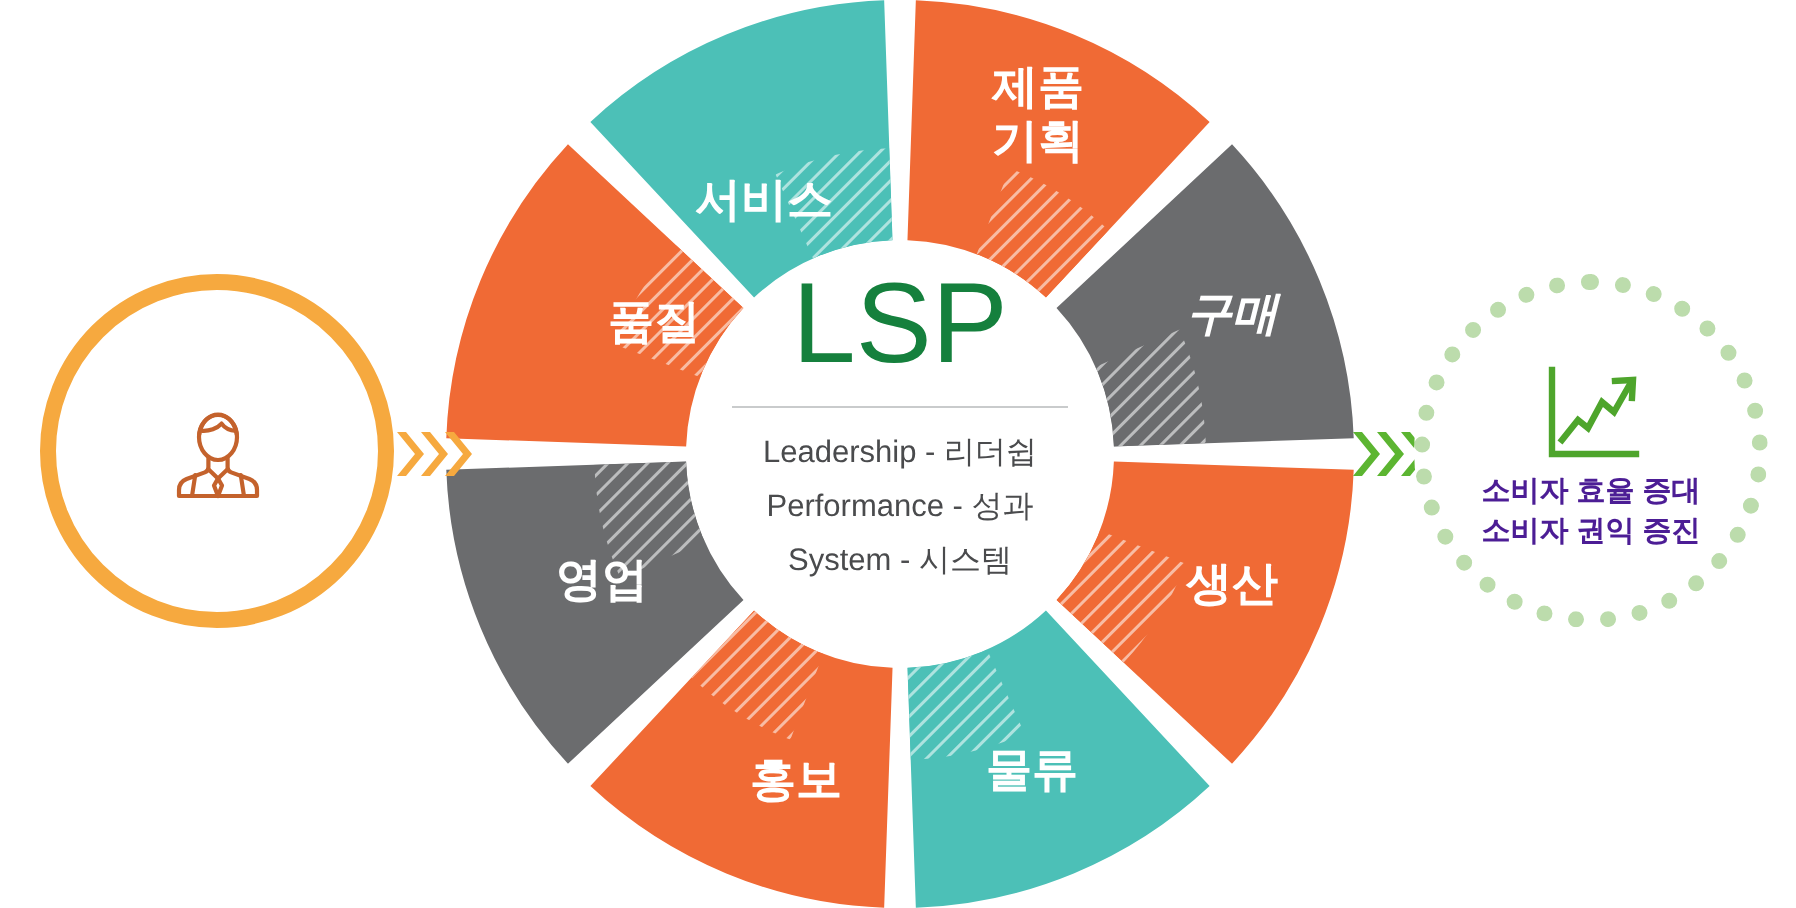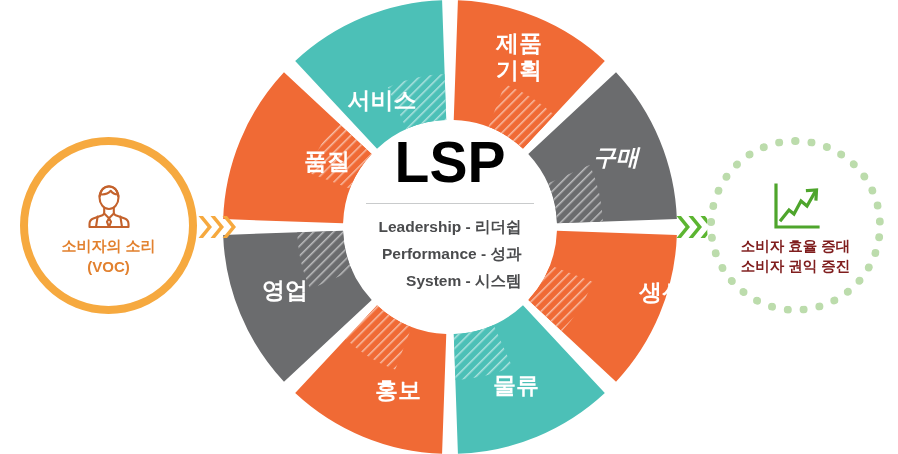--- a/index.html
+++ b/index.html
@@ -32,38 +32,37 @@
     width: 214px;
     height: 200px;
     display: flex;
     flex-direction: column;
     align-items: center;
     justify-content: flex-start;
     pointer-events: none;
   }
   .hub-title {
     font-size: 57px;
-    font-weight: bold;
-    color: #000000;
+    font-weight: normal;
+    color: #15803d;
     letter-spacing: 0px;
     line-height: 1;
     margin-top: 14px;
   }
   .hub-rule {
     width: 168px;
     height: 1px;
     background: #c9cbcc;
     margin: 12px 0 10px 0;
   }
   .hub-lines {
     display: flex;
     flex-direction: column;
     gap: 2px;
-    align-items: flex-end;
-    font-weight: bold;
+    align-items: center;
   }
   .hub-line {
     font-size: 15.5px;
     color: #4a4b4d;
     line-height: 1.62;
     white-space: nowrap;
   }
 
   
   .seg-label {
@@ -112,21 +111,21 @@
     margin-bottom: 4px;
   }
   .circle-caption {
     text-align: center;
     font-size: 15px;
     font-weight: bold;
     line-height: 1.35;
     white-space: pre-line;
   }
   #voc-caption { color: #e2812f; }
-  #outcome-caption { color: #7f1d1d; font-size: 14.5px; }
+  #outcome-caption { color: #4c1d95; font-size: 14.5px; }
 </style>
 </head>
 <body>
 
 <div id="stage">
 
   <svg class="layer" width="898" height="454" viewBox="0 0 898 454">
     <defs>
 
       <pattern id="hatch-orange" width="7" height="7" patternTransform="rotate(45)" patternUnits="userSpaceOnUse">
@@ -242,24 +241,24 @@
                          L 688.5 238 L 697.5 227 L 688.5 216 Z" fill="#5cb531"></path>
         <path d="M 705 216 L 714 227 L 705 238
                          L 700.5 238 L 709.5 227 L 700.5 216 Z" fill="#5cb531"></path>
       </g>
   </svg>
 
   <div id="seg-labels">
       <div class="seg-label" style="left: 519px; top: 57px;">제품
 기획</div>
       <div class="seg-label" style="left: 616px; top: 157px; font-style: italic;">구매</div>
-      <div class="seg-label" style="left: 616px; top: 292px; margin-left: 46px;">생산</div>
+      <div class="seg-label" style="left: 616px; top: 292px;">생산</div>
       <div class="seg-label" style="left: 516px; top: 387px; font-family: Liberation Mono, monospace;">물류</div>
       <div class="seg-label" style="left: 398px; top: 390px;">홍보</div>
-      <div class="seg-label" style="left: 285px; top: 290px;">영업</div>
+      <div class="seg-label" style="left: 301px; top: 290px;">영업</div>
       <div class="seg-label" style="left: 284px; top: 161px; margin-left: 43px;">품질</div>
       <div class="seg-label" style="left: 382px; top: 57px; margin-top: 43px;">서비스</div>
     </div>
 
   <div class="hub">
     <div class="hub-title">LSP</div>
     <div class="hub-rule"></div>
     <div class="hub-lines">
       <div class="hub-line">Leadership - 리더쉽</div>
       <div class="hub-line">Performance - 성과</div>
@@ -272,22 +271,20 @@
       <svg width="56" height="52" viewBox="0 0 56 52" fill="none" stroke="#c4622c" stroke-width="2.1" stroke-linecap="round" stroke-linejoin="round">
         <path d="M18.5 17.5c0-6.2 4.2-11 9.5-11s9.5 4.8 9.5 11c0 6.2-4.2 11.5-9.5 11.5S18.5 23.7 18.5 17.5z"></path>
         <path d="M18.6 16.2c1.2-6.6 5.1-9.9 9.4-9.9 4.3 0 8.2 3.3 9.4 9.9"></path>
         <path d="M20.2 14.4c3.3.2 7.4-1.1 9.6-3.6 1.6 2.3 4.3 3.5 7.2 3.7"></path>
         <path d="M23.2 28.3v4.3c0 1.2-.7 2.2-1.8 2.6l-9.1 3.3c-2.3.9-3.8 3-3.8 5.5V47h39v-3c0-2.5-1.5-4.6-3.8-5.5l-9.1-3.3c-1.1-.4-1.8-1.4-1.8-2.6v-4.3"></path>
         <path d="M23.2 33.6l4.8 4.6 4.8-4.6"></path>
         <path d="M28 38.2l-2 3.6 2 5.2 2-5.2-2-3.6z"></path>
         <path d="M16.6 36.6l-1.6 10.4M39.4 36.6l1.6 10.4"></path>
       </svg>
     </div>
-    <div class="circle-caption" id="voc-caption">소비자의 소리
-(VOC)</div>
   </div>
 
   <div class="side-circle" id="circle-outcome">
     <div class="circle-icon">
       <svg width="56" height="52" viewBox="0 0 56 52" fill="none" stroke="#4ea52c" stroke-width="3.2" stroke-linecap="square" stroke-linejoin="miter">
         <path d="M8 4v42h42"></path>
         <polyline points="13,39 21,29 26,33 33,20 39,25 47,11"></polyline>
         <polyline points="39.5,9.5 48.5,9 48,18" stroke-linejoin="miter"></polyline>
       </svg>
     </div>

